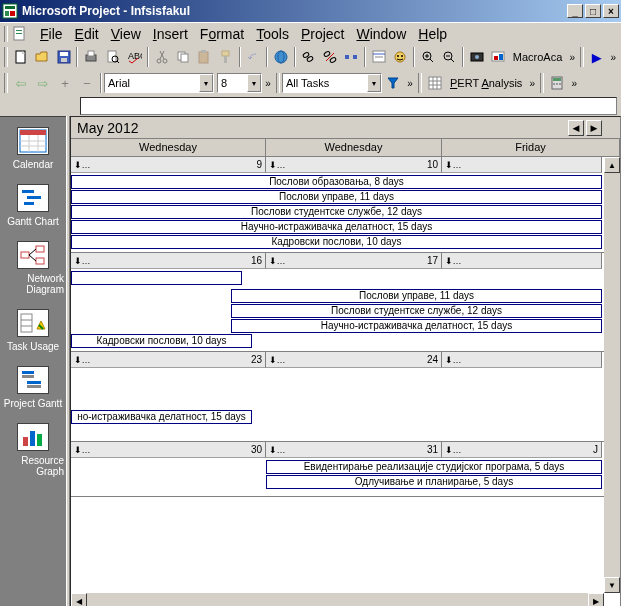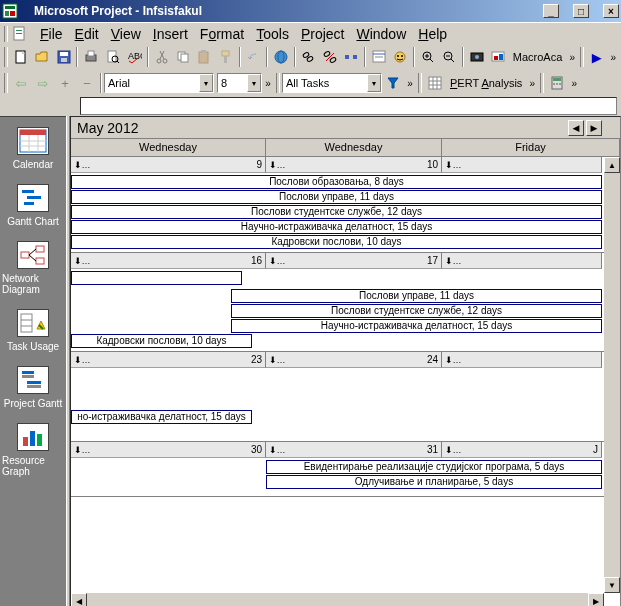--- a/index.html
+++ b/index.html
@@ -1,37 +1,37 @@
 <!DOCTYPE html>
 <html><head>
 <meta charset="utf-8">
 <style>
 * { box-sizing: border-box; margin: 0; padding: 0; font-family: Tahoma, Arial, sans-serif; }
 body { background: #d4d0c8; width: 621px; height: 606px; overflow: hidden; font-size: 11px; }
-.titlebar { height: 22px; background: linear-gradient(to right, #0a246a, #a6caf0); display: flex; align-items: center; padding: 0 2px; color: white; font-size: 12px; gap: 12px; }
+.titlebar { height: 22px; background: linear-gradient(to right, #0a246a, #a6caf0); display: flex; align-items: center; padding: 0 2px; color: white; font-size: 12px; }
 .titlebar .icon { width: 16px; height: 16px; margin-right: 4px; }
 .titlebar .title { flex: 1; font-weight: bold; }
 .titlebar .winbtn { width: 16px; height: 14px; background: #d4d0c8; border: 1px solid #fff; border-right-color: #404040; border-bottom-color: #404040; margin-left: 2px; display: flex; align-items: center; justify-content: center; color: black; font-size: 10px; font-weight: bold; }
 .menubar { height: 22px; display: flex; align-items: center; padding: 0 4px; background: #d4d0c8; border-top: 1px solid #fff; }
 .menubar .grip { width: 4px; height: 16px; border-left: 1px solid #808080; border-right: 1px solid #fff; margin-right: 4px; }
 .menubar .mitem { padding: 2px 6px; font-size: 14px; }
 .menubar .mitem u { text-decoration: underline; }
 .toolbar { height: 26px; display: flex; align-items: center; padding: 0 2px; background: #d4d0c8; }
 .toolbar .grip { width: 4px; height: 20px; border-left: 1px solid #808080; border-right: 1px solid #fff; margin: 0 2px; }
 .toolbar .tbtn { width: 22px; height: 22px; display: flex; align-items: center; justify-content: center; font-size: 13px; }
 .toolbar .sep { width: 1px; height: 20px; border-left: 1px solid #808080; border-right: 1px solid #fff; margin: 0 2px; }
 .toolbar .combo { height: 20px; background: #fff; border: 1px solid #808080; border-right-color: #fff; border-bottom-color: #fff; display: inline-flex; align-items: center; padding: 0 3px; font-size: 11px; position: relative; }
 .toolbar .combo .dd { position: absolute; right: 0; top: 0; width: 14px; height: 18px; background: #d4d0c8; border: 1px solid #fff; border-right-color: #808080; border-bottom-color: #808080; display: flex; align-items: center; justify-content: center; font-size: 8px; }
 .toolbar .txt { font-size: 11px; padding: 0 4px; }
 .toolbar .chev { width: 12px; display:flex; align-items:center; justify-content:center; font-size:10px; }
 .formula { height: 20px; display: flex; align-items: center; background: #d4d0c8; }
 .formula .box { flex: 1; height: 18px; background: #fff; border: 1px inset #808080; margin: 0 4px 0 80px; }
 .mainrow { display: flex; height: 494px; background: #d4d0c8; }
 .viewbar { width: 66px; background: #808080; padding: 4px 0; overflow: hidden; border-top: 1px solid #404040; }
-.viewbtn { display: flex; flex-direction: column; align-items: center; padding: 6px 2px 8px; color: #fff; font-size: 10px; text-align: left; }
+.viewbtn { display: flex; flex-direction: column; align-items: center; padding: 6px 2px 8px; color: #fff; font-size: 10px; text-align: right; }
 .viewbtn .vicon { width: 32px; height: 28px; background: #fff; border: 1px solid #404040; margin-bottom: 4px; display: flex; align-items: center; justify-content: center; font-size: 16px; }
 .splitter { width: 4px; background: #d4d0c8; border-left: 1px solid #fff; border-right: 1px solid #808080; }
 .calarea { flex: 1; background: #fff; display: flex; flex-direction: column; border: 1px inset #808080; position: relative; }
 .calhdr { height: 22px; display: flex; align-items: center; background: #d4d0c8; border-bottom: 1px solid #808080; }
 .calhdr .mon { flex: 1; padding-left: 6px; font-size: 14px; }
 .calhdr .navbtn { width: 16px; height: 16px; background: #d4d0c8; border: 1px solid #fff; border-right-color: #404040; border-bottom-color: #404040; display: flex; align-items: center; justify-content: center; font-size: 9px; margin-right: 2px; }
 .dayhdr { height: 18px; display: flex; background: #d4d0c8; border-bottom: 1px solid #808080; }
 .dayhdr .dcol { height: 100%; border-right: 1px solid #808080; text-align: center; font-size: 11px; line-height: 17px; }
 .calbody { flex: 1; overflow: hidden; position: relative; }
 .week { position: relative; border-bottom: 1px solid #808080; }

